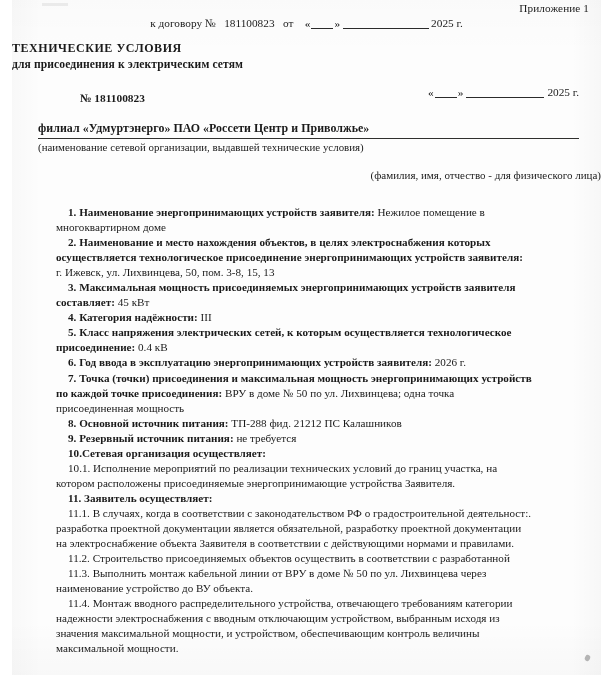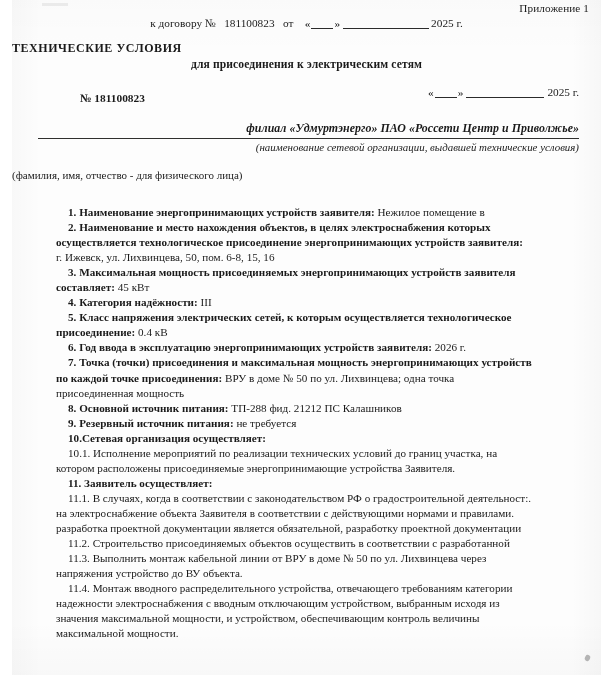--- a/index.html
+++ b/index.html
@@ -72,21 +72,20 @@
     top: 41px;
     text-align: left;
     font-size: 12px;
     font-weight: bold;
     letter-spacing: 0.55px;
   }
   .title2 {
     position: absolute;
     left: 0; right: 0;
     top: 58px;
-    text-align: center;
     font-size: 11.6px;
     font-weight: bold;
     letter-spacing: 0.1px;
   }
 
   .numline {
     position: absolute;
     left: 68px;
     top: 92px;
     font-size: 11.4px;
@@ -114,43 +113,42 @@
     vertical-align: -2px;
     margin: 0 3px 0 3px;
   }
 
   
   .orgwrap {
     position: absolute;
     left: 26px;
     right: 22px;
     top: 121px;
-    text-align: right;
-    font-style: italic;
+    text-align: left;
   }
   .orgname {
     display: block;
     font-size: 11.9px;
     font-weight: bold;
     letter-spacing: 0.05px;
     padding-bottom: 2px;
     border-bottom: 1px solid #30302e;
     white-space: nowrap;
   }
   .orgcap {
     display: block;
     margin-top: 2px;
     font-size: 10.9px;
     white-space: nowrap;
   }
   .fiocap {
     position: absolute;
     left: 0; right: 0;
     top: 169px;
-    text-align: left;
+    text-align: right;
     font-size: 11px;
   }
 
   
   .body {
     position: absolute;
     left: 44px;
     right: 18px;
     top: 205px;
     font-size: 11.15px;
@@ -218,44 +216,45 @@
     <div class="orgwrap">
       <span class="orgname">филиал «Удмуртэнерго» ПАО «Россети Центр и Приволжье»</span>
       <span class="orgcap">(наименование сетевой организации, выдавшей технические условия)</span>
     </div>
 
     <div class="fiocap">(фамилия, имя, отчество - для физического лица)</div>
   </div>
 
   <div class="body" id="body-lines">
       <span class="ln ind"><span class="b">1. Наименование энергопринимающих устройств заявителя:</span><span> Нежилое помещение в</span></span>
+      <span class="ln"><span>многоквартирном доме</span></span>
       <span class="ln ind"><span class="b">2. Наименование и место нахождения объектов, в целях электроснабжения которых</span></span>
       <span class="ln"><span class="b">осуществляется технологическое присоединение энергопринимающих устройств заявителя:</span></span>
-      <span class="ln"><span>г. Ижевск, ул. Лихвинцева, 50, пом. 6-8, 15, 16</span></span>
+      <span class="ln"><span>г. Ижевск, ул. Лихвинцева, 50, пом. 3-8, 15, 13</span></span>
       <span class="ln ind"><span class="b">3. Максимальная мощность присоединяемых энергопринимающих устройств заявителя</span></span>
       <span class="ln"><span class="b">составляет:</span><span> 45 кВт</span></span>
       <span class="ln ind"><span class="b">4. Категория надёжности:</span><span> III</span></span>
       <span class="ln ind"><span class="b">5. Класс напряжения электрических сетей, к которым осуществляется технологическое</span></span>
       <span class="ln"><span class="b">присоединение:</span><span> 0.4 кВ</span></span>
       <span class="ln ind"><span class="b">6. Год ввода в эксплуатацию энергопринимающих устройств заявителя:</span><span> 2026 г.</span></span>
       <span class="ln ind"><span class="b">7. Точка (точки) присоединения и максимальная мощность энергопринимающих устройств</span></span>
       <span class="ln"><span class="b">по каждой точке присоединения:</span><span> ВРУ в доме № 50 по ул. Лихвинцева; одна точка</span></span>
       <span class="ln"><span>присоединенная мощность</span></span>
       <span class="ln ind"><span class="b">8. Основной источник питания:</span><span> ТП-288 фид. 21212 ПС Калашников</span></span>
       <span class="ln ind"><span class="b">9. Резервный источник питания:</span><span> не требуется</span></span>
       <span class="ln ind"><span class="b">10.Сетевая организация осуществляет:</span></span>
       <span class="ln ind"><span>10.1. Исполнение мероприятий по реализации технических условий до границ участка, на</span></span>
       <span class="ln"><span>котором расположены присоединяемые энергопринимающие устройства Заявителя.</span></span>
       <span class="ln ind"><span class="b">11. Заявитель осуществляет:</span></span>
       <span class="ln ind"><span>11.1. В случаях, когда в соответствии с законодательством РФ о градостроительной деятельност:.</span></span>
+      <span class="ln"><span>разработка проектной документации является обязательной, разработку проектной документации</span></span>
       <span class="ln"><span>на электроснабжение объекта Заявителя в соответствии с действующими нормами и правилами.</span></span>
-      <span class="ln"><span>разработка проектной документации является обязательной, разработку проектной документации</span></span>
       <span class="ln ind"><span>11.2. Строительство присоединяемых объектов осуществить в соответствии с разработанной</span></span>
       <span class="ln ind"><span>11.3. Выполнить монтаж кабельной линии от ВРУ в доме № 50 по ул. Лихвинцева через</span></span>
-      <span class="ln"><span>напряжения устройство до ВУ объекта.</span></span>
+      <span class="ln"><span>наименование устройство до ВУ объекта.</span></span>
       <span class="ln ind"><span>11.4. Монтаж вводного распределительного устройства, отвечающего требованиям категории</span></span>
       <span class="ln"><span>надежности электроснабжения с вводным отключающим устройством, выбранным исходя из</span></span>
       <span class="ln"><span>значения максимальной мощности, и устройством, обеспечивающим контроль величины</span></span>
       <span class="ln"><span>максимальной мощности.</span></span>
     </div>
 
   <div class="speck"></div>
 </div>
 
 </body></html>

